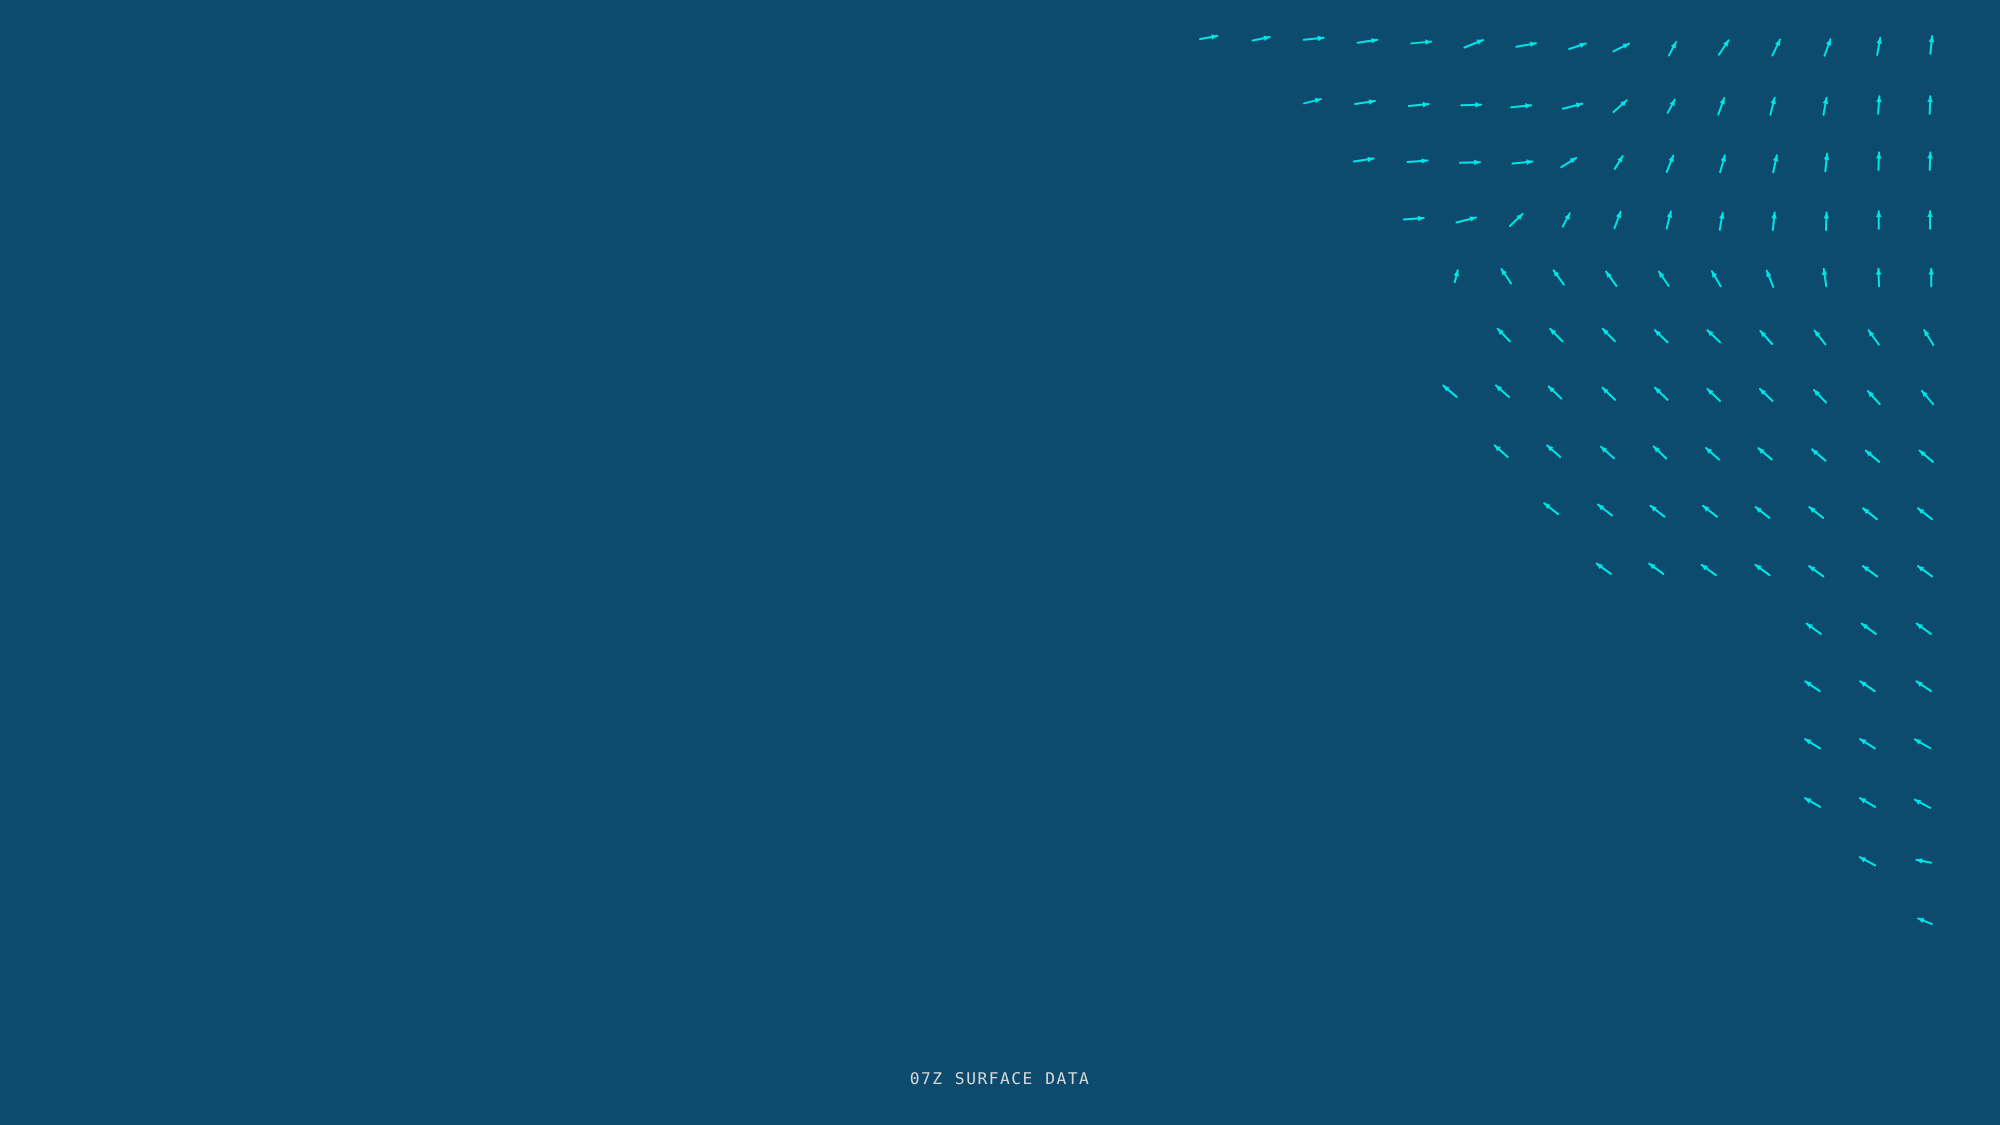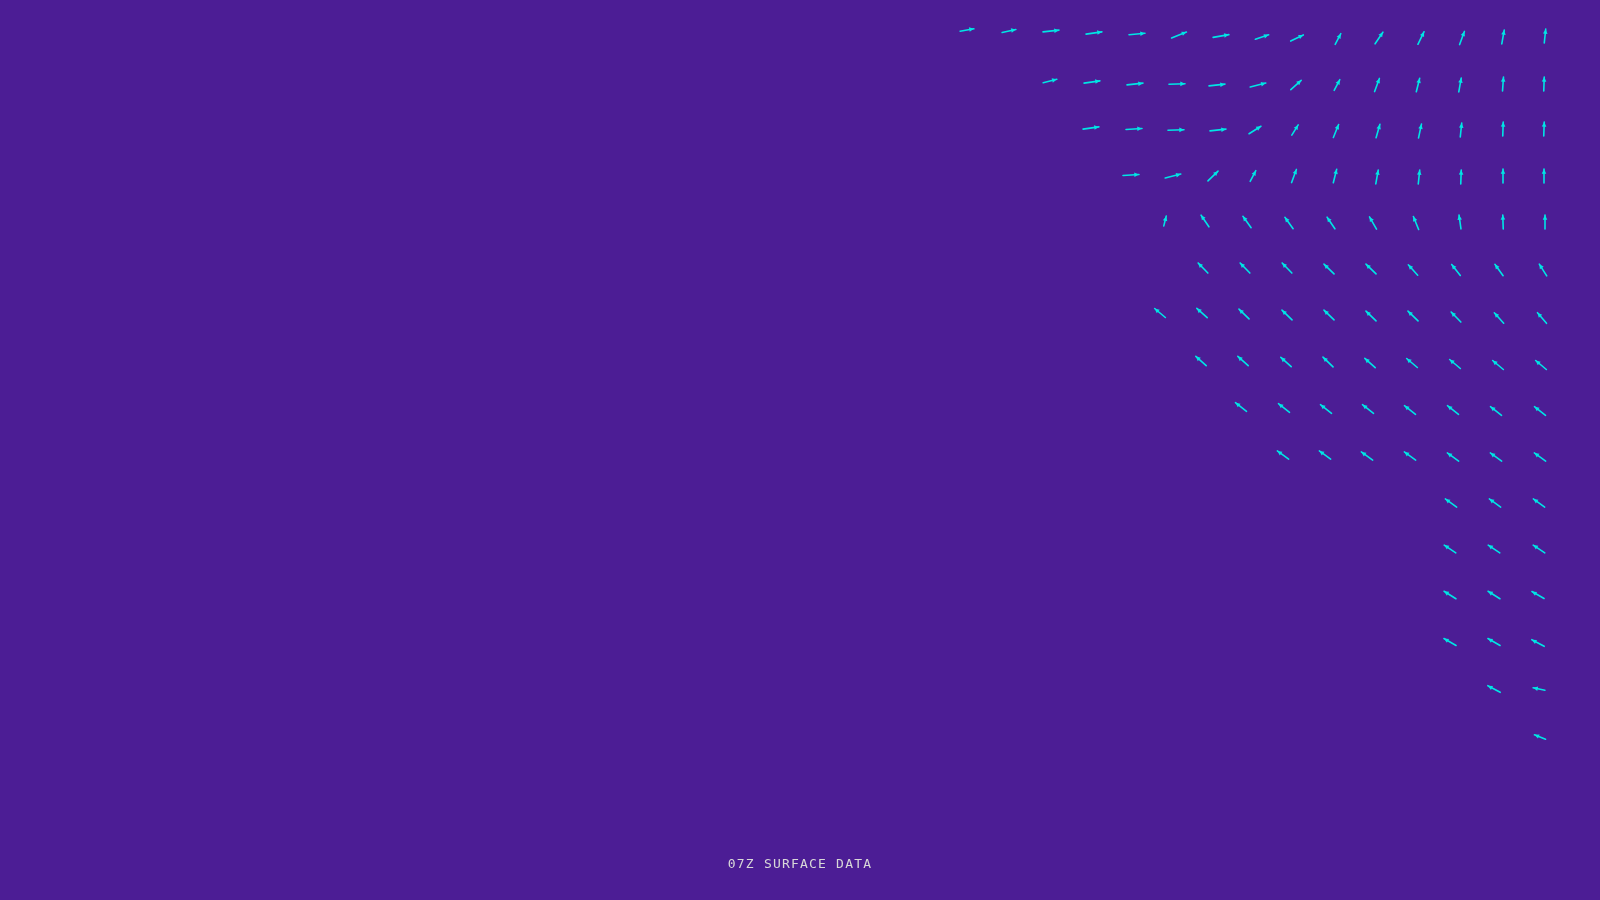--- a/index.html
+++ b/index.html
@@ -31,21 +31,21 @@
     color: #d8d8d8;
     font-family: "DejaVu Sans Mono", monospace;
     font-size: 13px;
     letter-spacing: 1.2px;
     white-space: pre;
   }
 </style>
 </head>
 <body>
 
-<div id="stage" style="background: #4c1d95;">
+<div id="stage" style="background: #0c4a6e;">
   <svg id="vector-field" viewBox="0 0 1600 900" xmlns="http://www.w3.org/2000/svg">
       <g>
         <line x1="960.11" y1="31.22" x2="973.89" y2="28.78" stroke="#00e5e5" stroke-width="1.6" stroke-linecap="round"></line>
         <polygon points="973.89,28.78 968.89,27.37 969.68,31.82" fill="#00e5e5"></polygon>
       </g>
       <g>
         <line x1="1002.15" y1="32.46" x2="1015.85" y2="29.54" stroke="#00e5e5" stroke-width="1.6" stroke-linecap="round"></line>
         <polygon points="1015.85,29.54 1010.80,28.31 1011.74,32.73" fill="#00e5e5"></polygon>
       </g>
       <g>

